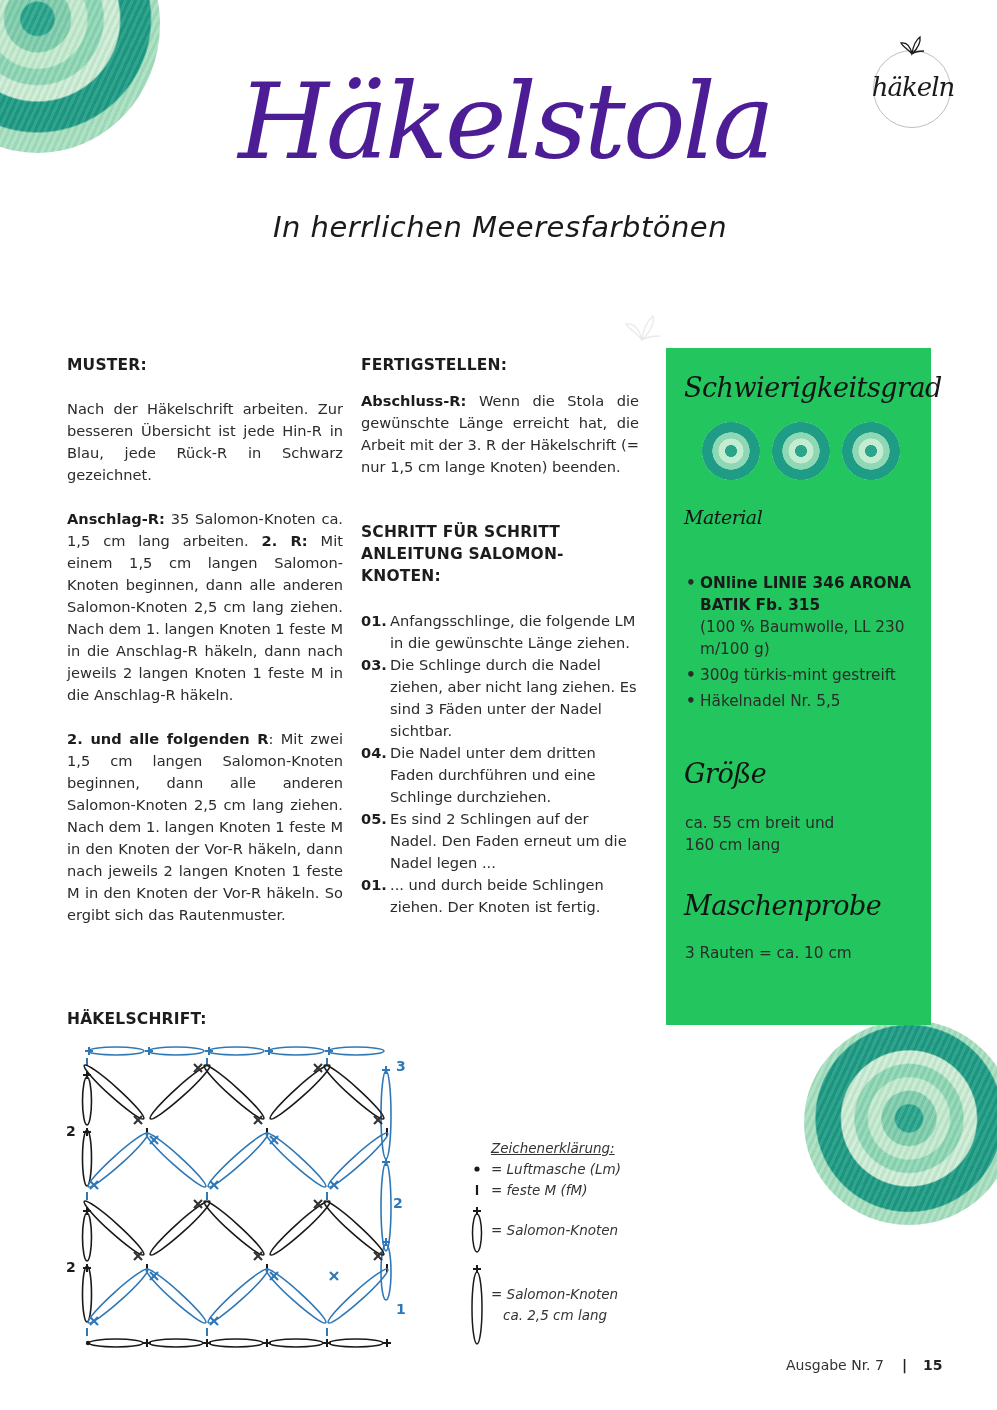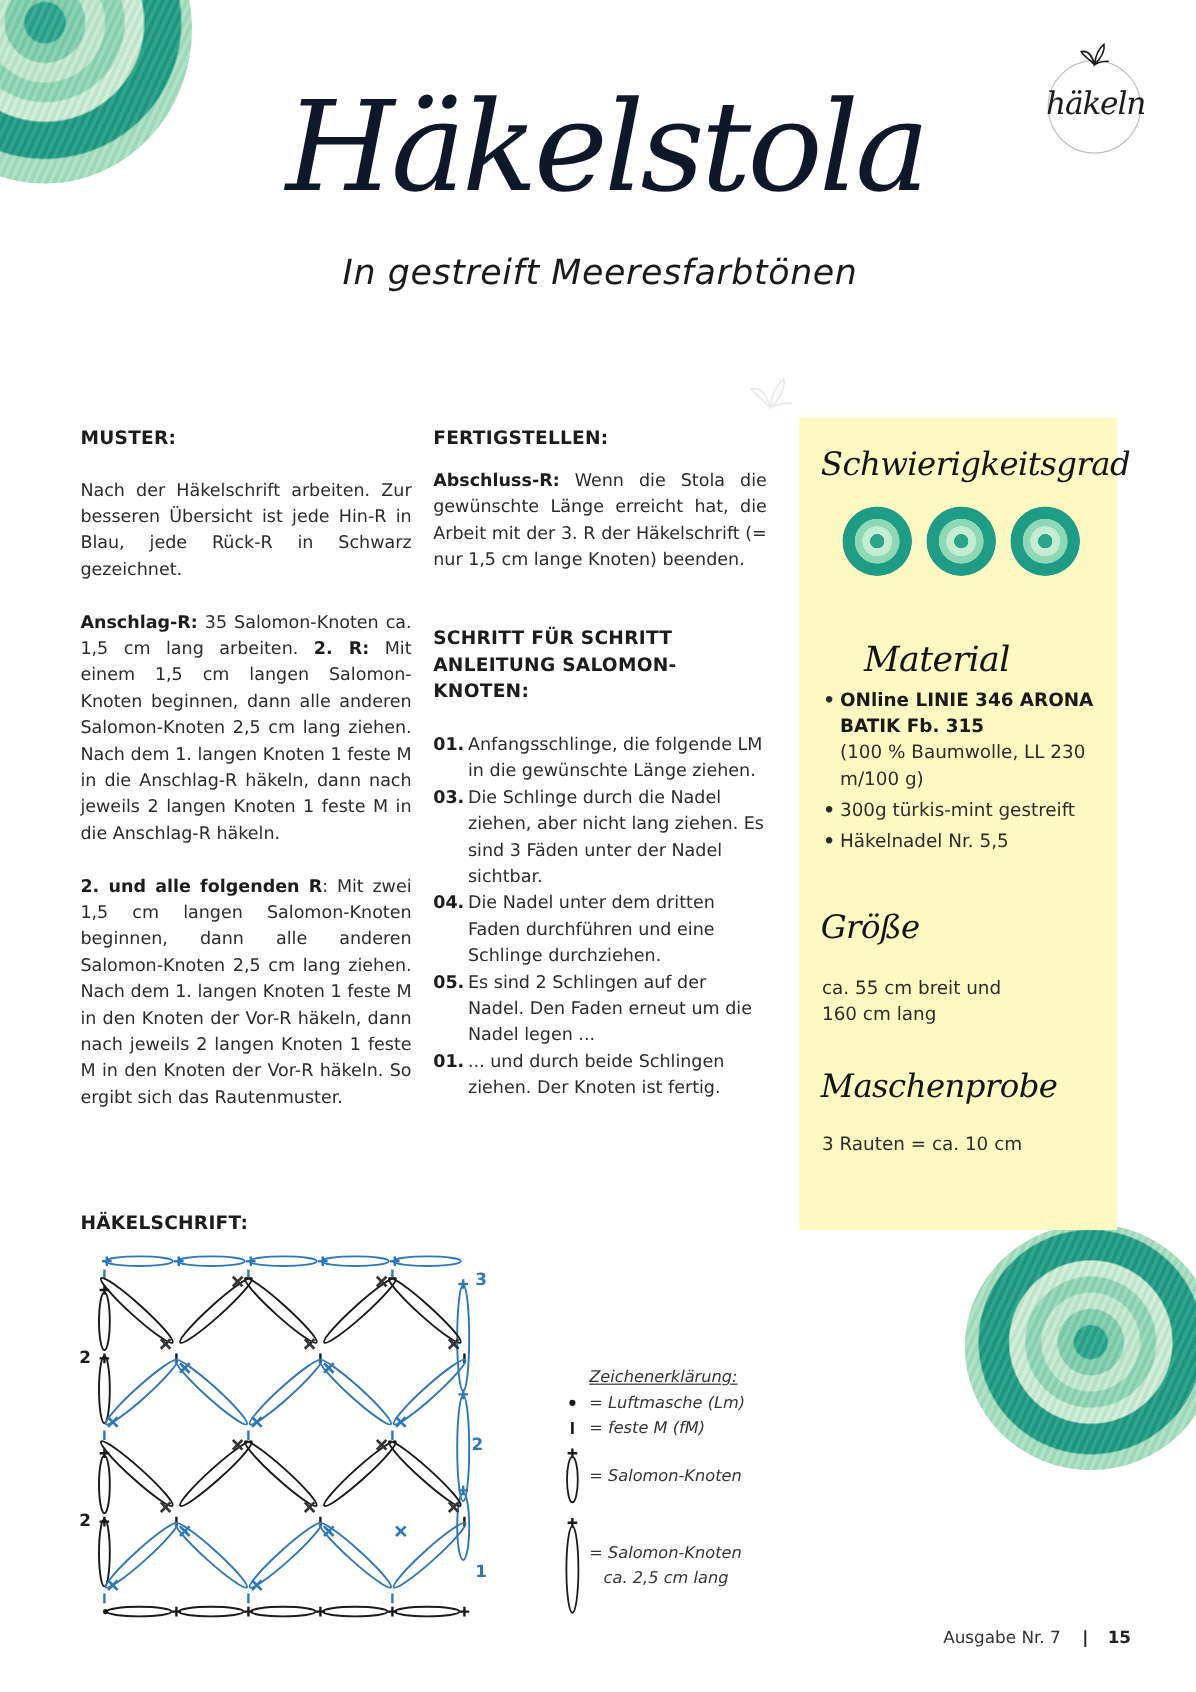--- a/index.html
+++ b/index.html
@@ -19,21 +19,21 @@
   .yarn-bottom-right { left: 804px; top: 1020px; width: 210px; height: 205px; }
 
   .logo { position: absolute; left: 869px; top: 42px; width: 86px; height: 86px; }
   .logo .ring { position: absolute; left: 4px; top: 8px; width: 78px; height: 78px; border: 1.4px solid #bfbfbf; border-radius: 50%; }
   .logo .leaf { position: absolute; left: 30px; top: -8px; width: 26px; height: 22px; }
   .logo .word { position: absolute; left: -6px; top: 30px; width: 100px; text-align: center;
     font-family: "DejaVu Serif", serif; font-style: italic; font-size: 26px; color: #1a1a1a; letter-spacing: -1px; }
 
   .title { position: absolute; left: 200px; top: 60px; width: 610px; text-align: center;
     font-family: "DejaVu Serif", "Liberation Serif", serif; font-style: italic; font-size: 104px; line-height: 1.2;
-    color: #0f172a; letter-spacing: -3px; font-weight: normal; }
+    color: #4c1d95; letter-spacing: -3px; font-weight: normal; }
   .subtitle { position: absolute; left: 220px; top: 210px; width: 560px; text-align: center;
     font-family: "DejaVu Sans", sans-serif; font-style: italic; font-size: 29px; color: #1a1a1a; letter-spacing: 0.5px; }
 
   .watermark-leaf { position: absolute; left: 622px; top: 310px; width: 40px; height: 34px; opacity: 0.5; }
 
   .col { position: absolute; font-size: 14.6px; line-height: 22px; color: #2b2b2b; }
   .col-left { left: 67px; top: 354px; width: 276px; }
   .col-mid { left: 361px; top: 354px; width: 278px; }
   h2.head { font-size: 15.5px; font-weight: bold; color: #1c1c1c; letter-spacing: 0.2px; line-height: 22px; }
   .col p { text-align: justify; }
@@ -52,24 +52,24 @@
   .chart-head { position: absolute; left: 67px; top: 1008px; }
 
   .chart { position: absolute; left: 58px; top: 1040px; width: 360px; height: 320px; }
 
   .legend { position: absolute; left: 466px; top: 1140px; width: 180px; font-style: italic; font-size: 13.5px; color: #333; }
   .legend .lg-title { position: absolute; left: 25px; top: 0; text-decoration: underline; }
   .legend .row { position: absolute; left: 0; display: flex; align-items: center; }
   .legend .sym { width: 22px; display: flex; justify-content: center; }
   .legend .lbl { margin-left: 3px; }
 
-  .sidebar { position: absolute; left: 666px; top: 348px; width: 265px; height: 677px; background: #fef9c3; }
+  .sidebar { position: absolute; left: 666px; top: 348px; width: 265px; height: 677px; background: #22c55e; }
   .sb-script { position: absolute; font-family: "DejaVu Serif", serif; font-style: italic; color: #141414; letter-spacing: -0.5px; }
   .sb-h-diff { left: 18px; top: 24px; font-size: 27px; }
-  .sb-h-mat { left: 18px; top: 184px; font-size: 29px; margin-left: 36px; }
+  .sb-h-mat { left: 18px; top: 158px; font-size: 19px; }
   .sb-h-size { left: 18px; top: 410px; font-size: 27px; }
   .sb-h-gauge { left: 18px; top: 542px; font-size: 27px; }
   .diff-dots { position: absolute; left: 36px; top: 74px; display: flex; gap: 12px; }
   .diff-dots .dot { width: 58px; height: 58px; border-radius: 50%; position: relative;
     background: radial-gradient(circle at 50% 50%, #2aa58c 0 14%, #c4ecd0 15% 30%, #8ed8b6 31% 45%, #1f9c85 46% 70%, #a8e1c2 71% 84%, #24a088 85% 100%); }
   .sb-list { position: absolute; left: 20px; top: 224px; width: 240px; list-style: none; font-size: 15.3px; line-height: 22px; color: #2b2b2b; }
   .sb-list li { display: flex; margin-bottom: 4px; }
   .sb-list .bul { width: 14px; flex: 0 0 14px; font-weight: bold; }
   .sb-list .strong { font-weight: bold; color: #1a1a1a; }
   .sb-text { position: absolute; left: 19px; font-size: 15.3px; line-height: 22px; color: #2b2b2b; }
@@ -88,21 +88,21 @@
 
 <div class="logo">
   <div class="ring"></div>
   <svg class="leaf" viewBox="0 0 26 22">
     <path d="M13 20 C8 14 4 13 2 9 C7 8 11 11 13 20 Z M13 20 C14 12 17 6 21 3 C22 9 18 15 13 20 Z M13 20 C17 17 21 17 25 17" fill="none" stroke="#1a1a1a" stroke-width="1.3"></path>
   </svg>
   <div class="word">häkeln</div>
 </div>
 
 <h1 class="title">Häkelstola</h1>
-<div class="subtitle">In gestreift Meeresfarbtönen</div>
+<div class="subtitle">In herrlichen Meeresfarbtönen</div>
 
 <svg class="watermark-leaf" viewBox="0 0 40 34">
   <path d="M20 30 C14 22 8 20 4 14 C11 13 17 18 20 30 Z M20 30 C21 19 25 11 31 6 C33 15 27 23 20 30 Z M20 30 C26 26 32 26 38 26" fill="none" stroke="#cfd8d3" stroke-width="1.4"></path>
 </svg>
 
 <div class="col col-left">
   <h2 class="head">MUSTER:</h2>
   <p class="mt-muster-body">Nach der Häkelschrift arbeiten. Zur besseren Übersicht ist jede Hin-R in Blau, jede Rück-R in Schwarz gezeichnet.</p>
   <p class="mt-anl-body"><b>Anschlag-R:</b><span> 35 Salomon-Knoten ca. 1,5 cm lang arbeiten. </span><b>2. R:</b><span> Mit einem 1,5 cm langen Salomon-Knoten beginnen, dann alle anderen Salomon-Knoten 2,5 cm lang ziehen. Nach dem 1. langen Knoten 1 feste M in die Anschlag-R häkeln, dann nach jeweils 2 langen Knoten 1 feste M in die Anschlag-R häkeln.</span></p>
   <p class="mt-anl-body2"><b>2. und alle folgenden R</b><span>: Mit zwei 1,5 cm langen Salomon-Knoten beginnen, dann alle anderen Salomon-Knoten 2,5 cm lang ziehen. Nach dem 1. langen Knoten 1 feste M in den Knoten der Vor-R häkeln, dann nach jeweils 2 langen Knoten 1 feste M in den Knoten der Vor-R häkeln. So ergibt sich das Rautenmuster.</span></p>

